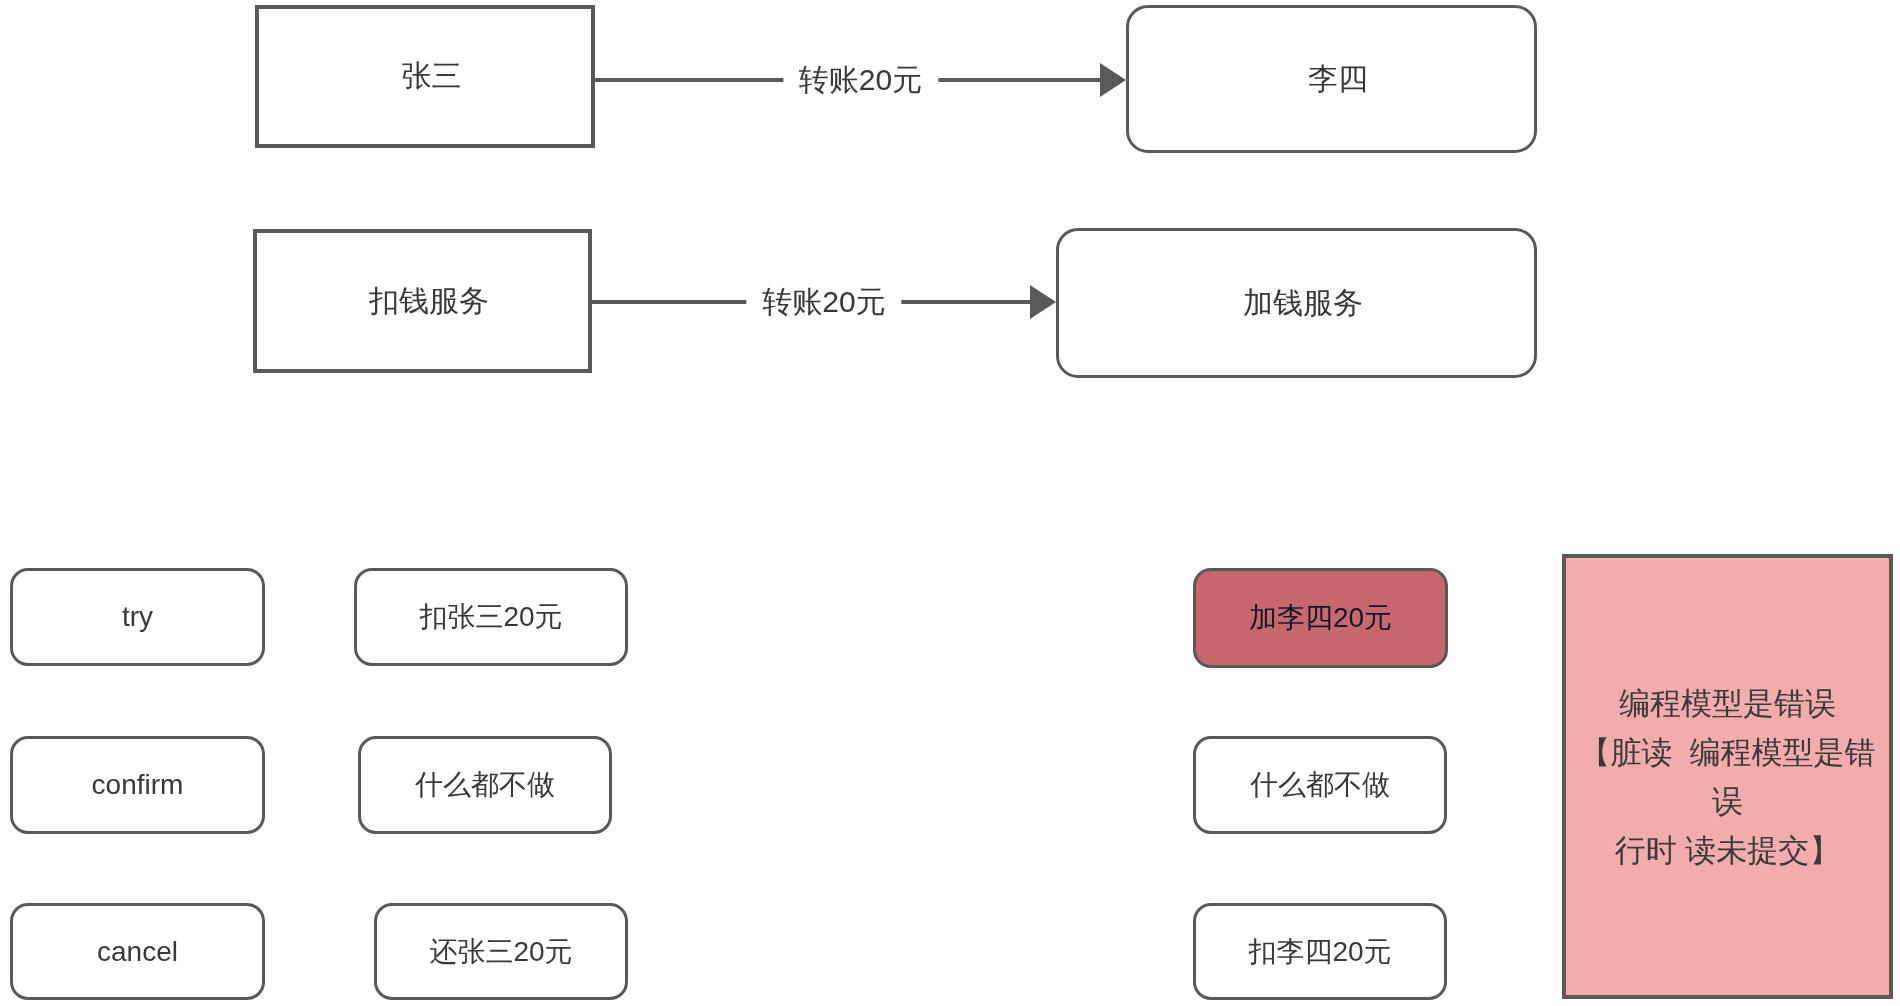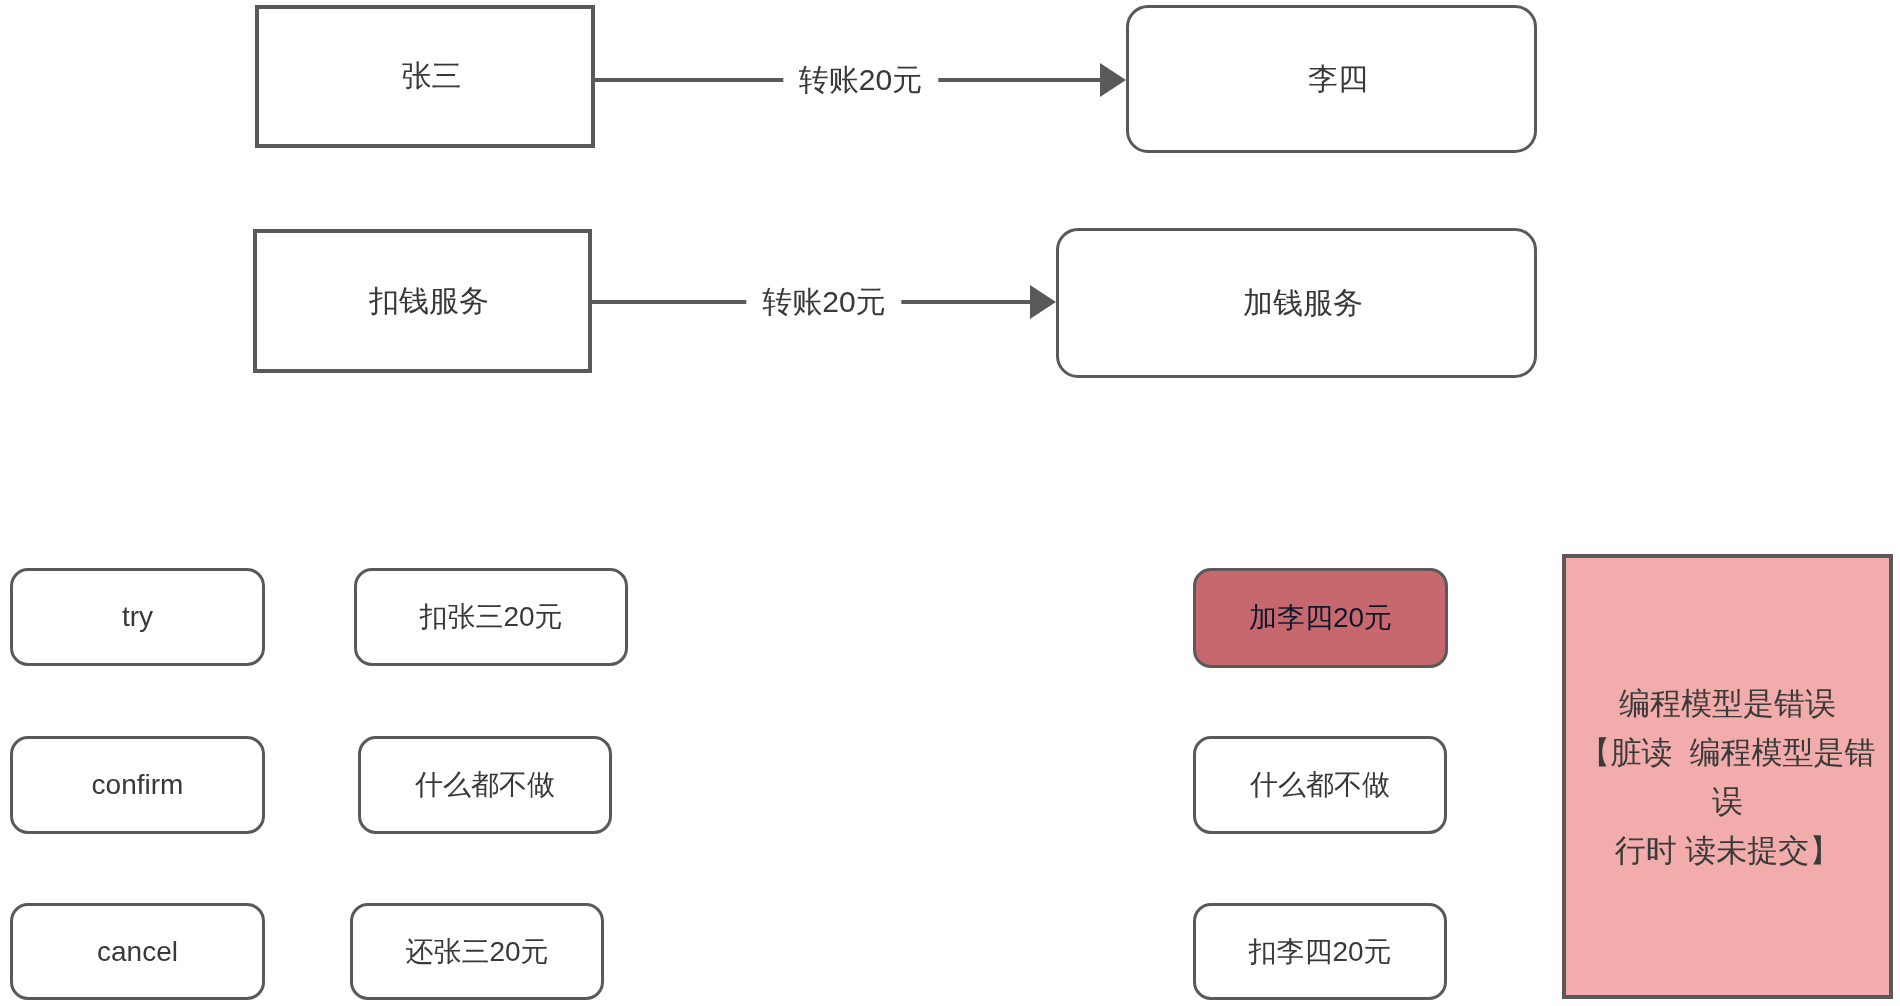--- a/index.html
+++ b/index.html
@@ -122,21 +122,21 @@
   <div class="node small" style="left:10px; top:903px; width:255px; height:97px;">
     <span>cancel</span>
   </div>
 
   <div class="node small" style="left:354px; top:568px; width:274px; height:98px;">
     <span>扣张三20元</span>
   </div>
   <div class="node small" style="left:358px; top:736px; width:254px; height:98px;">
     <span>什么都不做</span>
   </div>
-  <div class="node small" style="left:350px; top:903px; width:254px; height:97px;">
+  <div class="node small" style="left:374px; top:903px; width:254px; height:97px;">
     <span>还张三20元</span>
   </div>
 
   <div class="node small red-fill" style="left:1193px; top:568px; width:255px; height:100px;">
     <span>加李四20元</span>
   </div>
   <div class="node small" style="left:1193px; top:736px; width:254px; height:98px;">
     <span>什么都不做</span>
   </div>
   <div class="node small" style="left:1193px; top:903px; width:254px; height:97px;">

